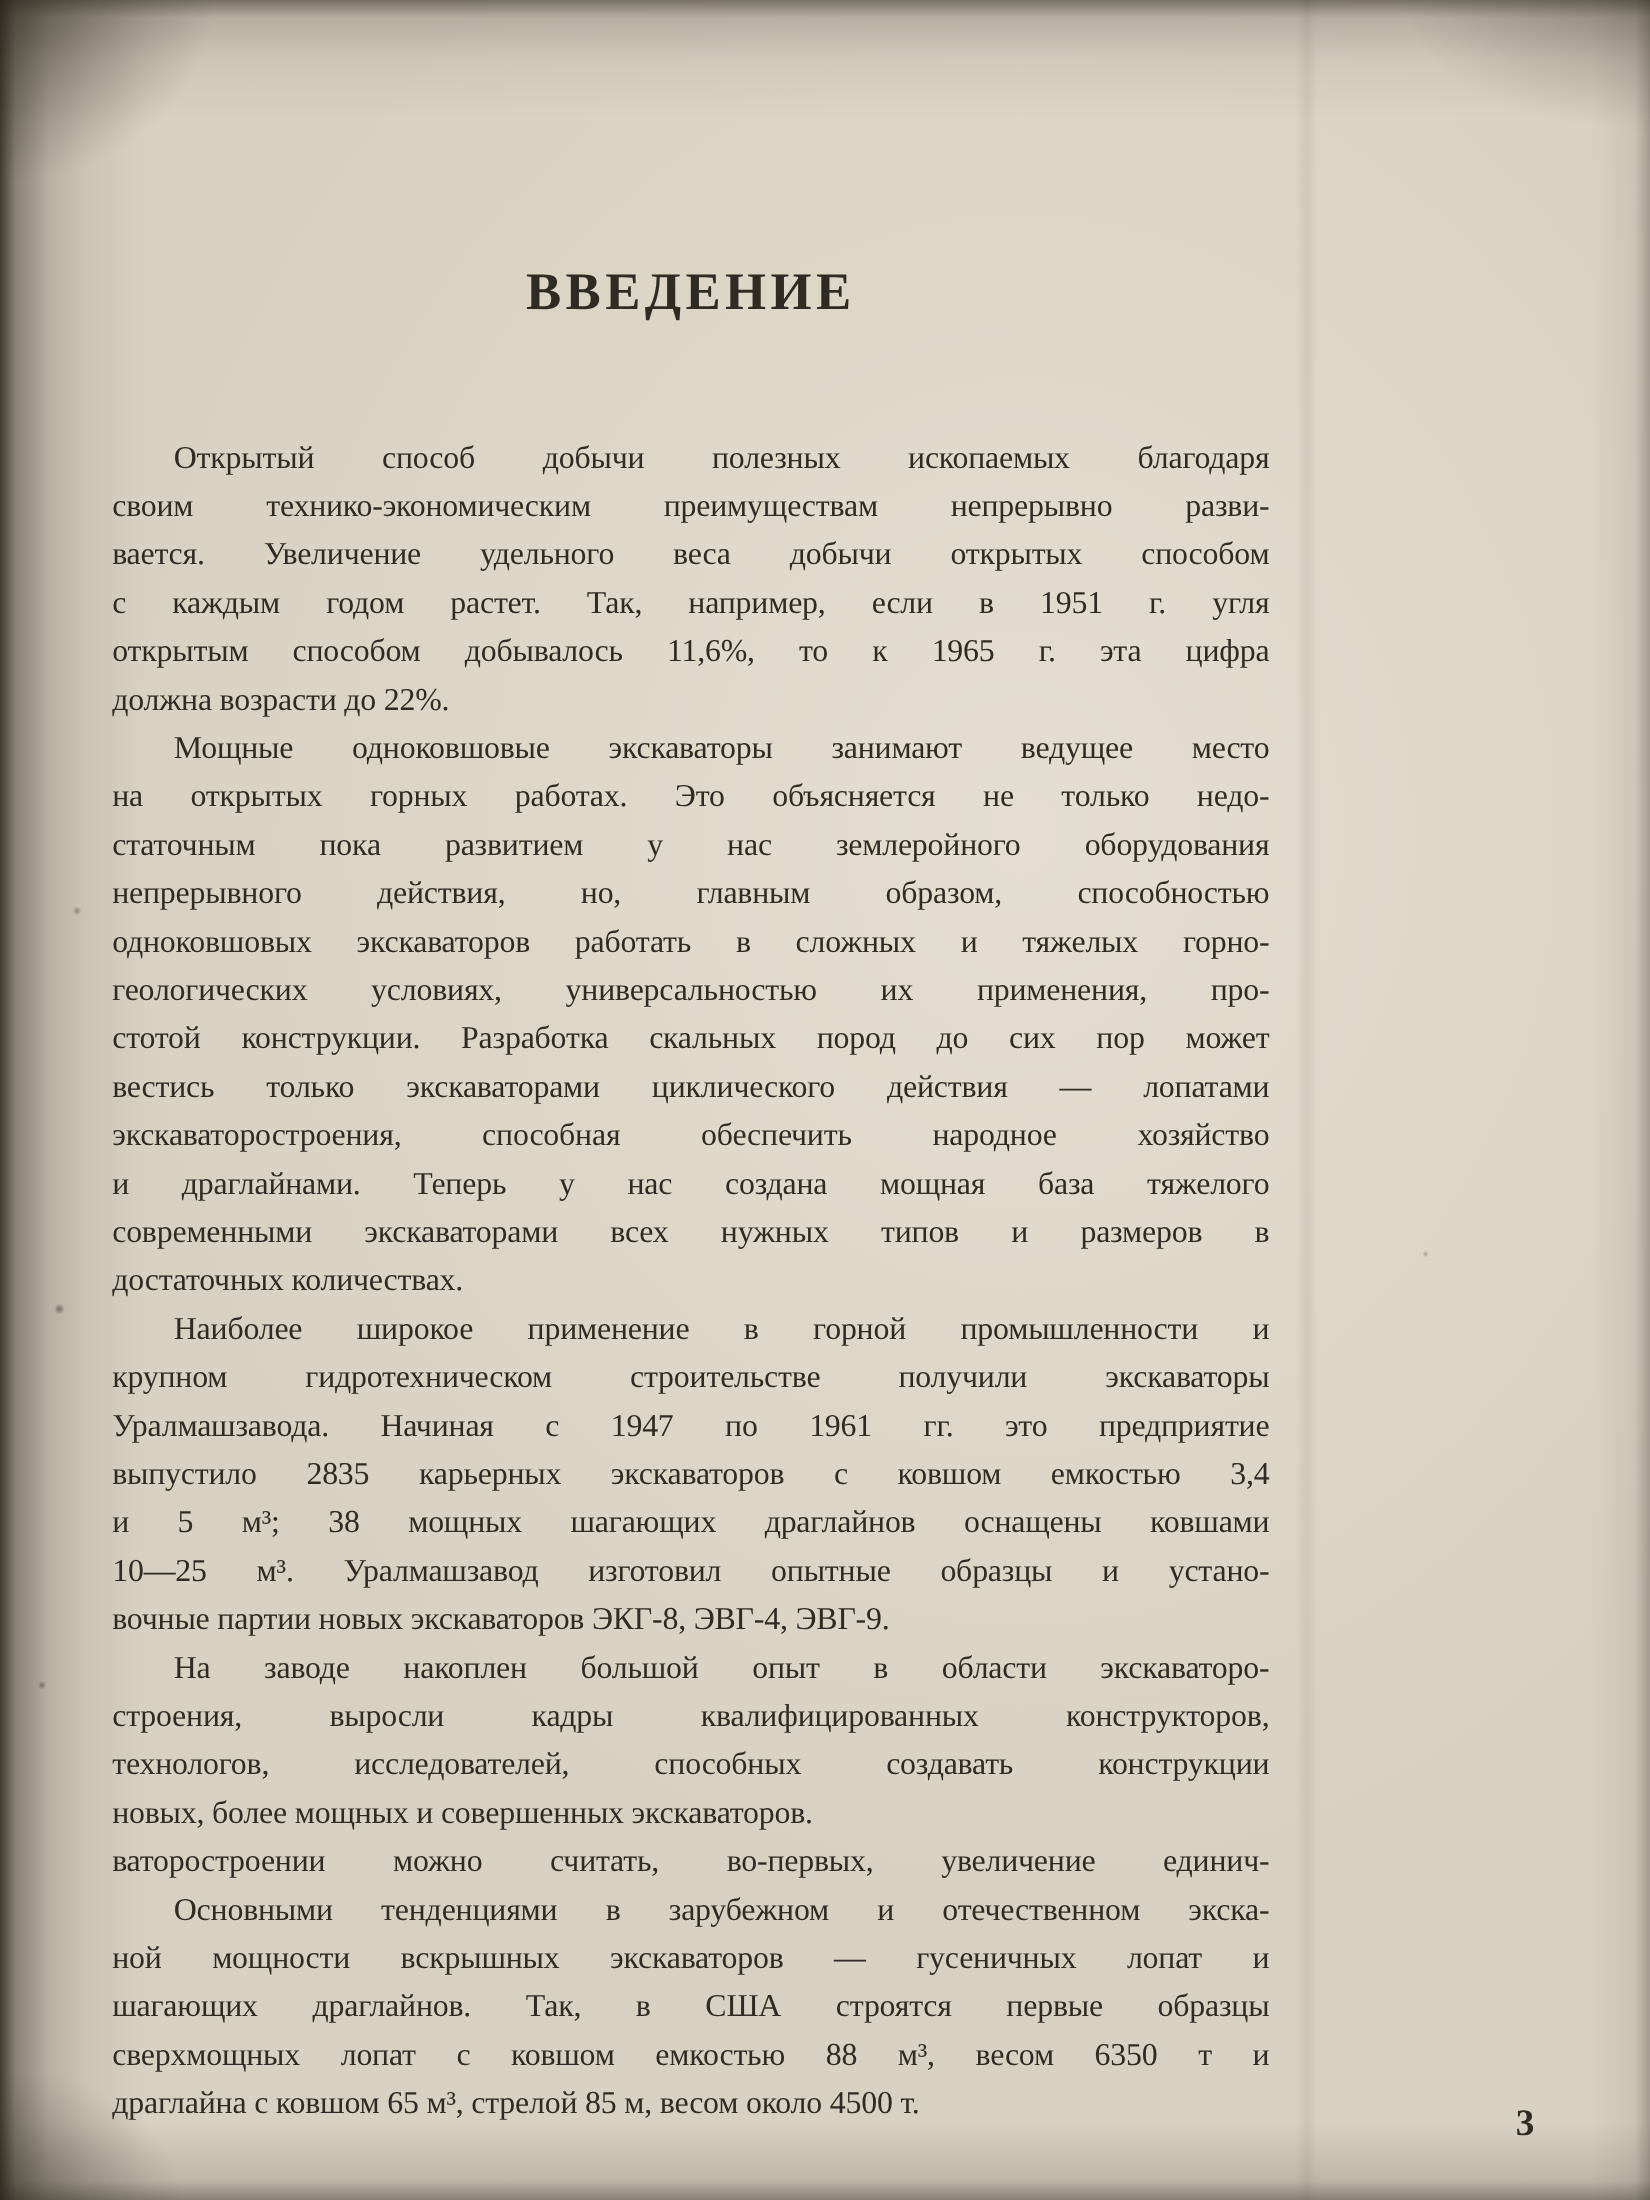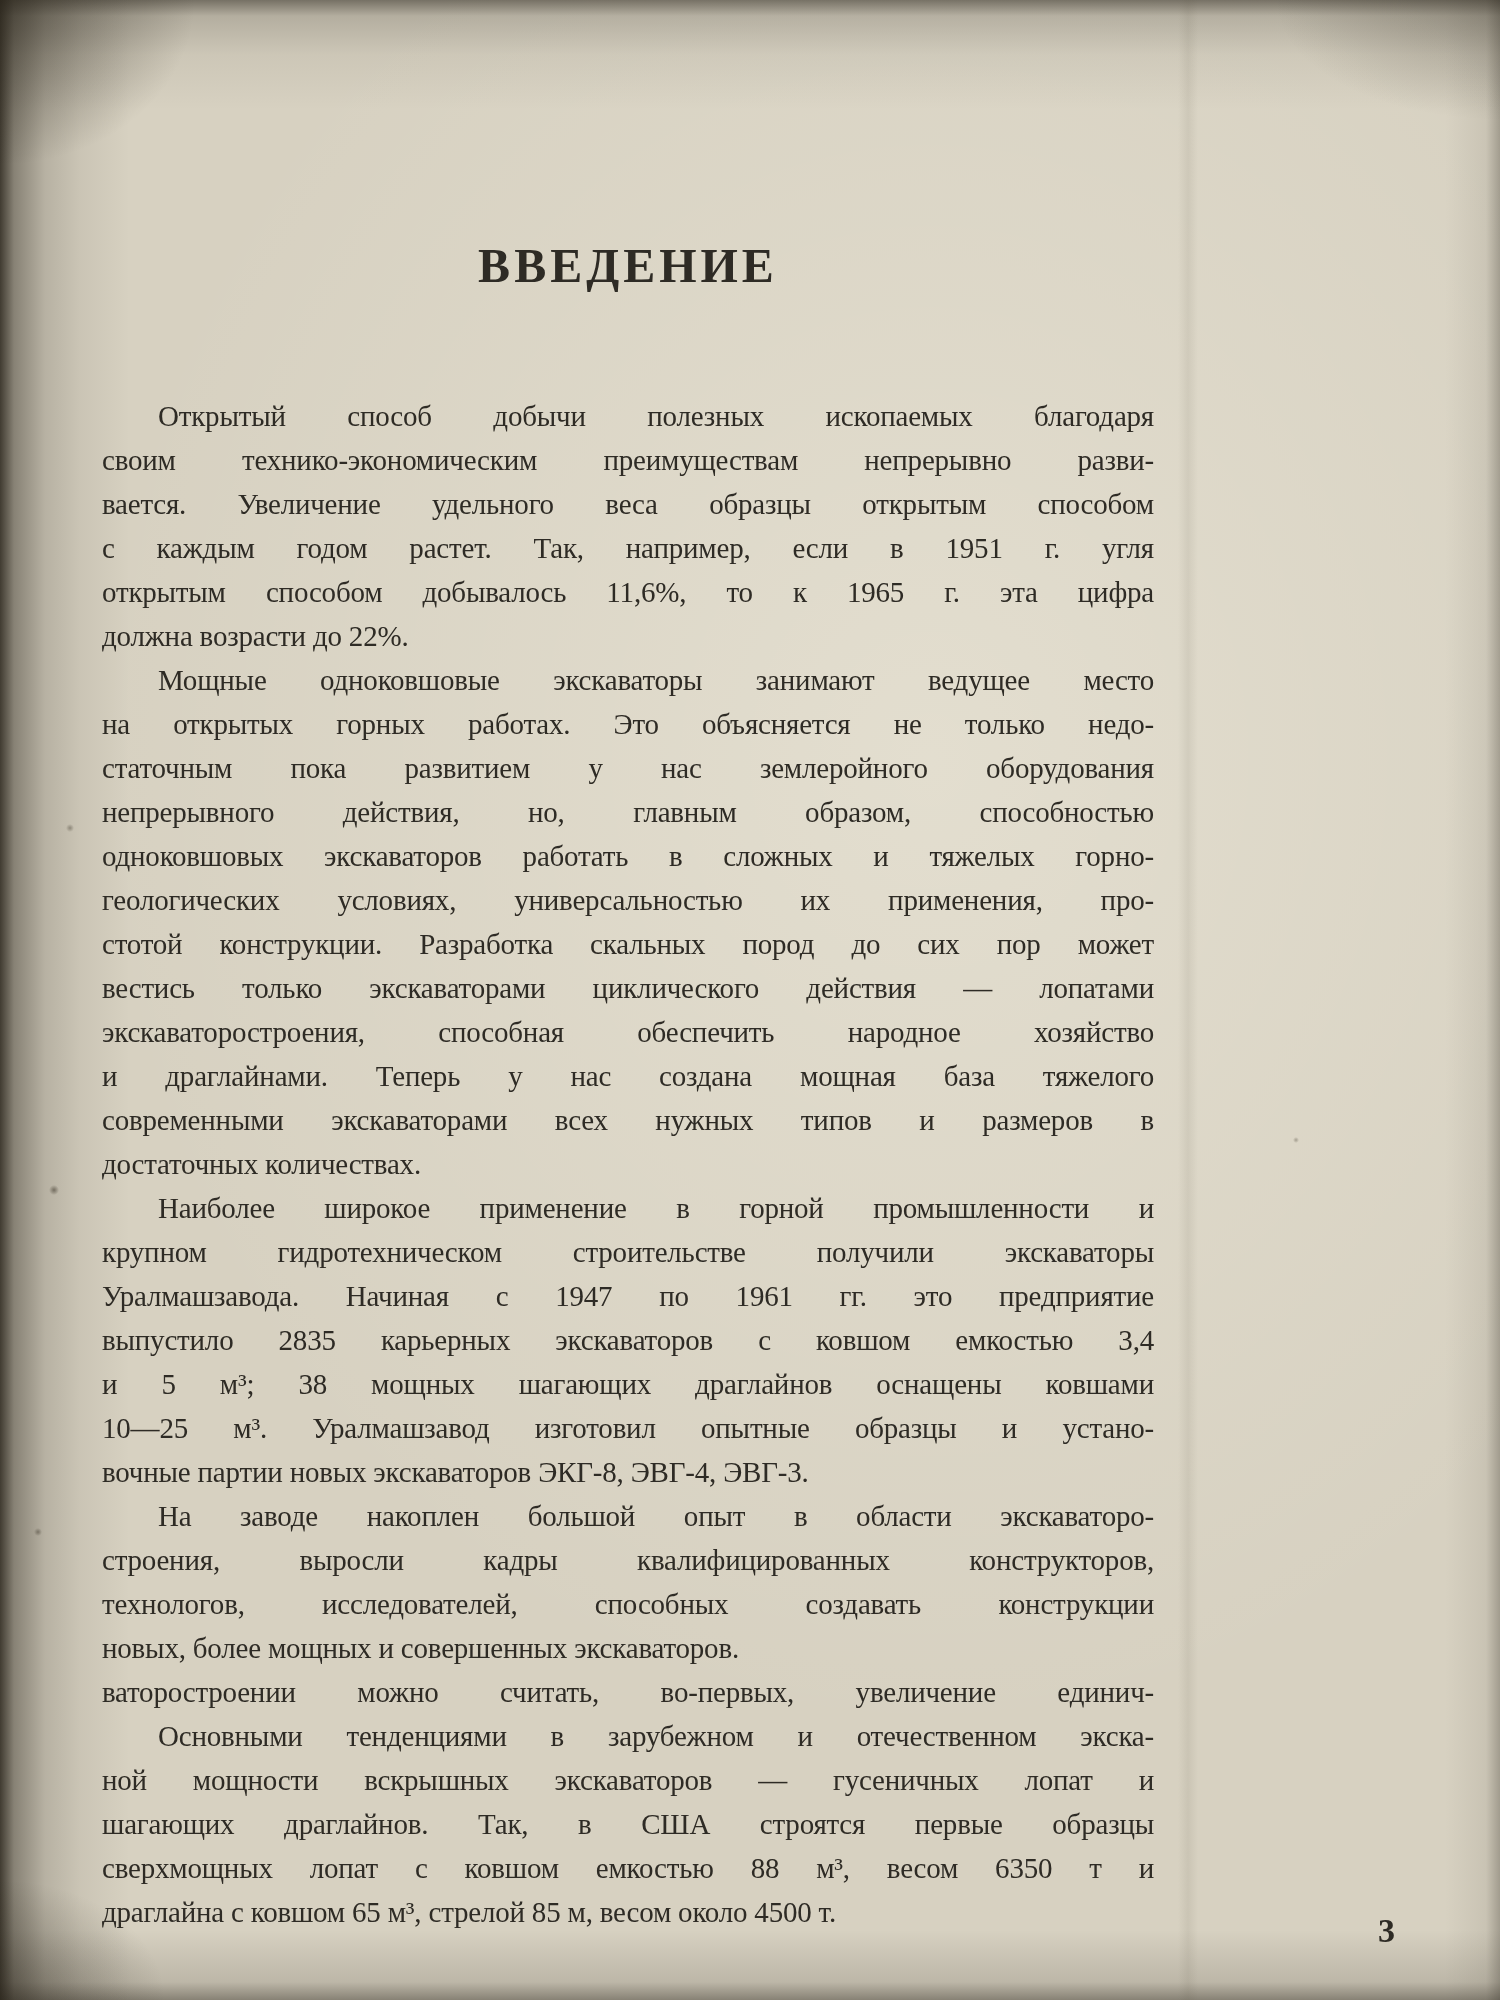--- a/index.html
+++ b/index.html
@@ -84,21 +84,21 @@
 <body>
 
 <div class="page">
   <div class="shading"></div>
   <div class="content">
     <h1 class="title">ВВЕДЕНИЕ</h1>
     <div id="body-text">
         <div class="paragraph">
           <div class="line first">Открытый способ добычи полезных ископаемых благодаря</div>
           <div class="line">своим технико-экономическим преимуществам непрерывно разви-</div>
-          <div class="line">вается. Увеличение удельного веса образцы открытым способом</div>
+          <div class="line">вается. Увеличение удельного веса добычи открытых способом</div>
           <div class="line">с каждым годом растет. Так, например, если в 1951 г. угля</div>
           <div class="line">открытым способом добывалось 11,6%, то к 1965 г. эта цифра</div>
           <div class="line last">должна возрасти до 22%.</div>
         </div>
         <div class="paragraph">
           <div class="line first">Мощные одноковшовые экскаваторы занимают ведущее место</div>
           <div class="line">на открытых горных работах. Это объясняется не только недо-</div>
           <div class="line">статочным пока развитием у нас землеройного оборудования</div>
           <div class="line">непрерывного действия, но, главным образом, способностью</div>
           <div class="line">одноковшовых экскаваторов работать в сложных и тяжелых горно-</div>
@@ -110,21 +110,21 @@
           <div class="line">современными экскаваторами всех нужных типов и размеров в</div>
           <div class="line last">достаточных количествах.</div>
         </div>
         <div class="paragraph">
           <div class="line first">Наиболее широкое применение в горной промышленности и</div>
           <div class="line">крупном гидротехническом строительстве получили экскаваторы</div>
           <div class="line">Уралмашзавода. Начиная с 1947 по 1961 гг. это предприятие</div>
           <div class="line">выпустило 2835 карьерных экскаваторов с ковшом емкостью 3,4</div>
           <div class="line">и 5 м³; 38 мощных шагающих драглайнов оснащены ковшами</div>
           <div class="line">10—25 м³. Уралмашзавод изготовил опытные образцы и устано-</div>
-          <div class="line last">вочные партии новых экскаваторов ЭКГ-8, ЭВГ-4, ЭВГ-3.</div>
+          <div class="line last">вочные партии новых экскаваторов ЭКГ-8, ЭВГ-4, ЭВГ-9.</div>
         </div>
         <div class="paragraph">
           <div class="line first">На заводе накоплен большой опыт в области экскаваторо-</div>
           <div class="line">строения, выросли кадры квалифицированных конструкторов,</div>
           <div class="line">технологов, исследователей, способных создавать конструкции</div>
           <div class="line last">новых, более мощных и совершенных экскаваторов.</div>
         </div>
         <div class="paragraph">
           <div class="line">ваторостроении можно считать, во-первых, увеличение единич-</div>
           <div class="line first">Основными тенденциями в зарубежном и отечественном экска-</div>

